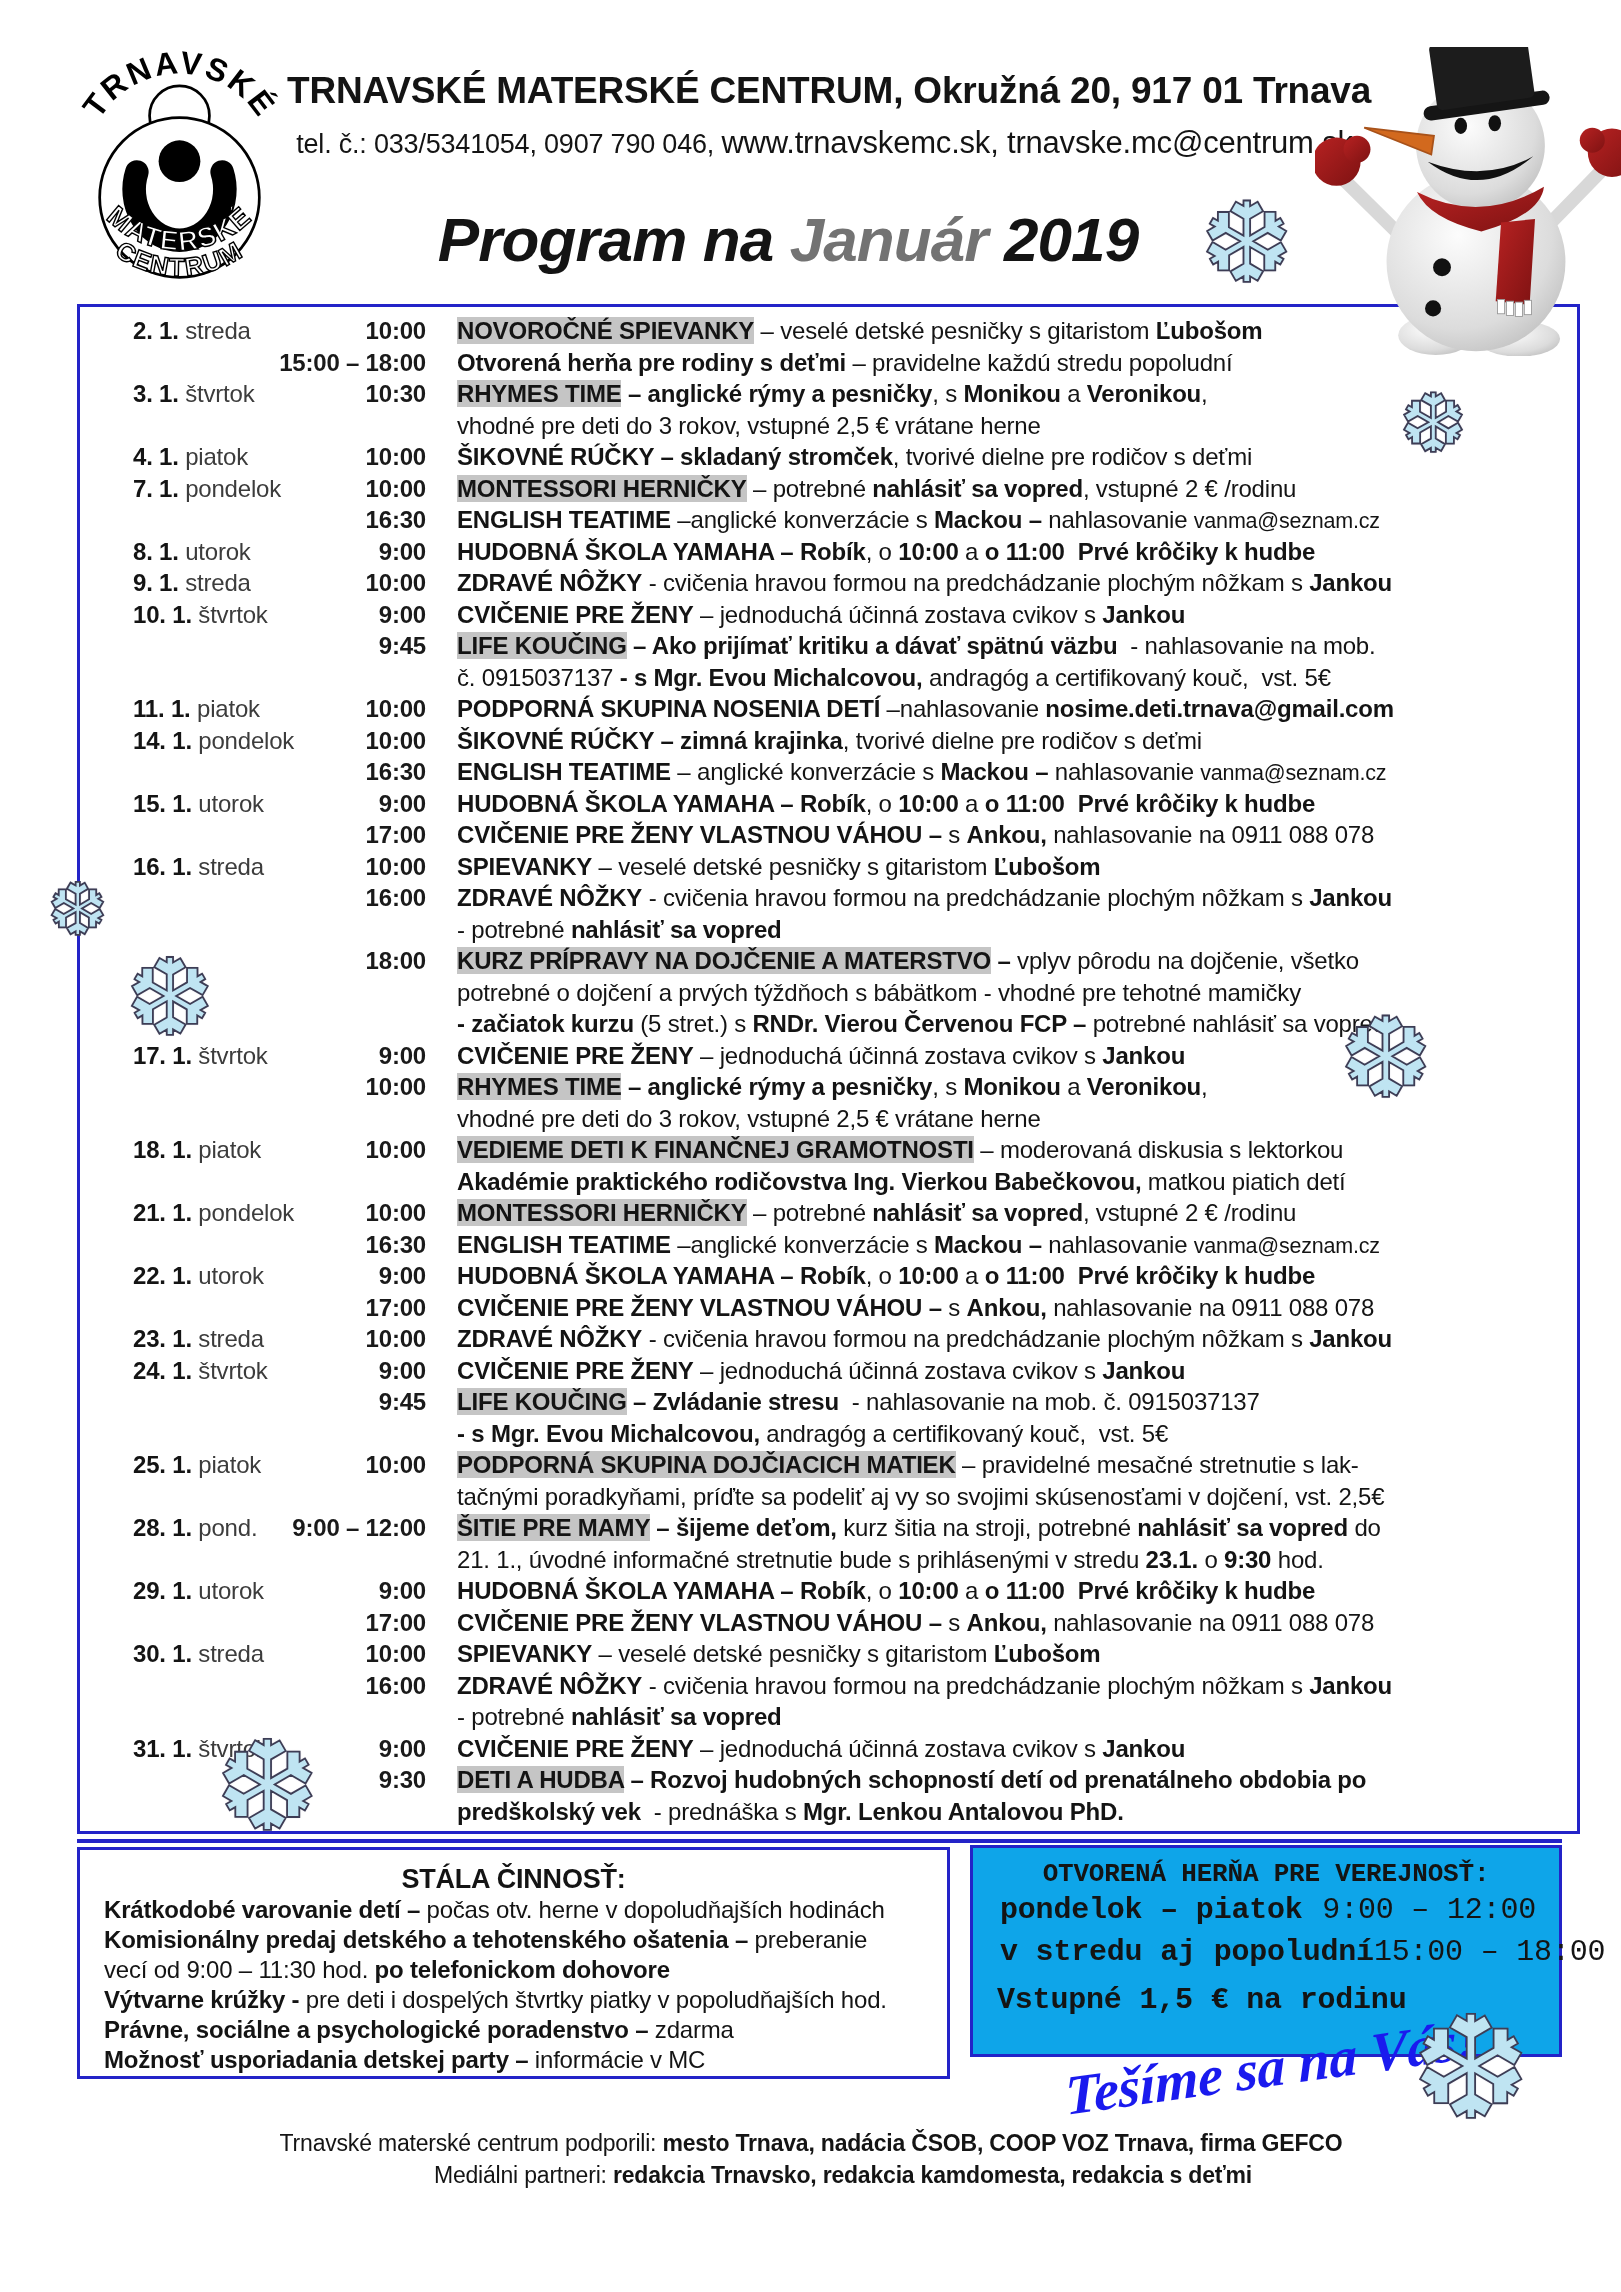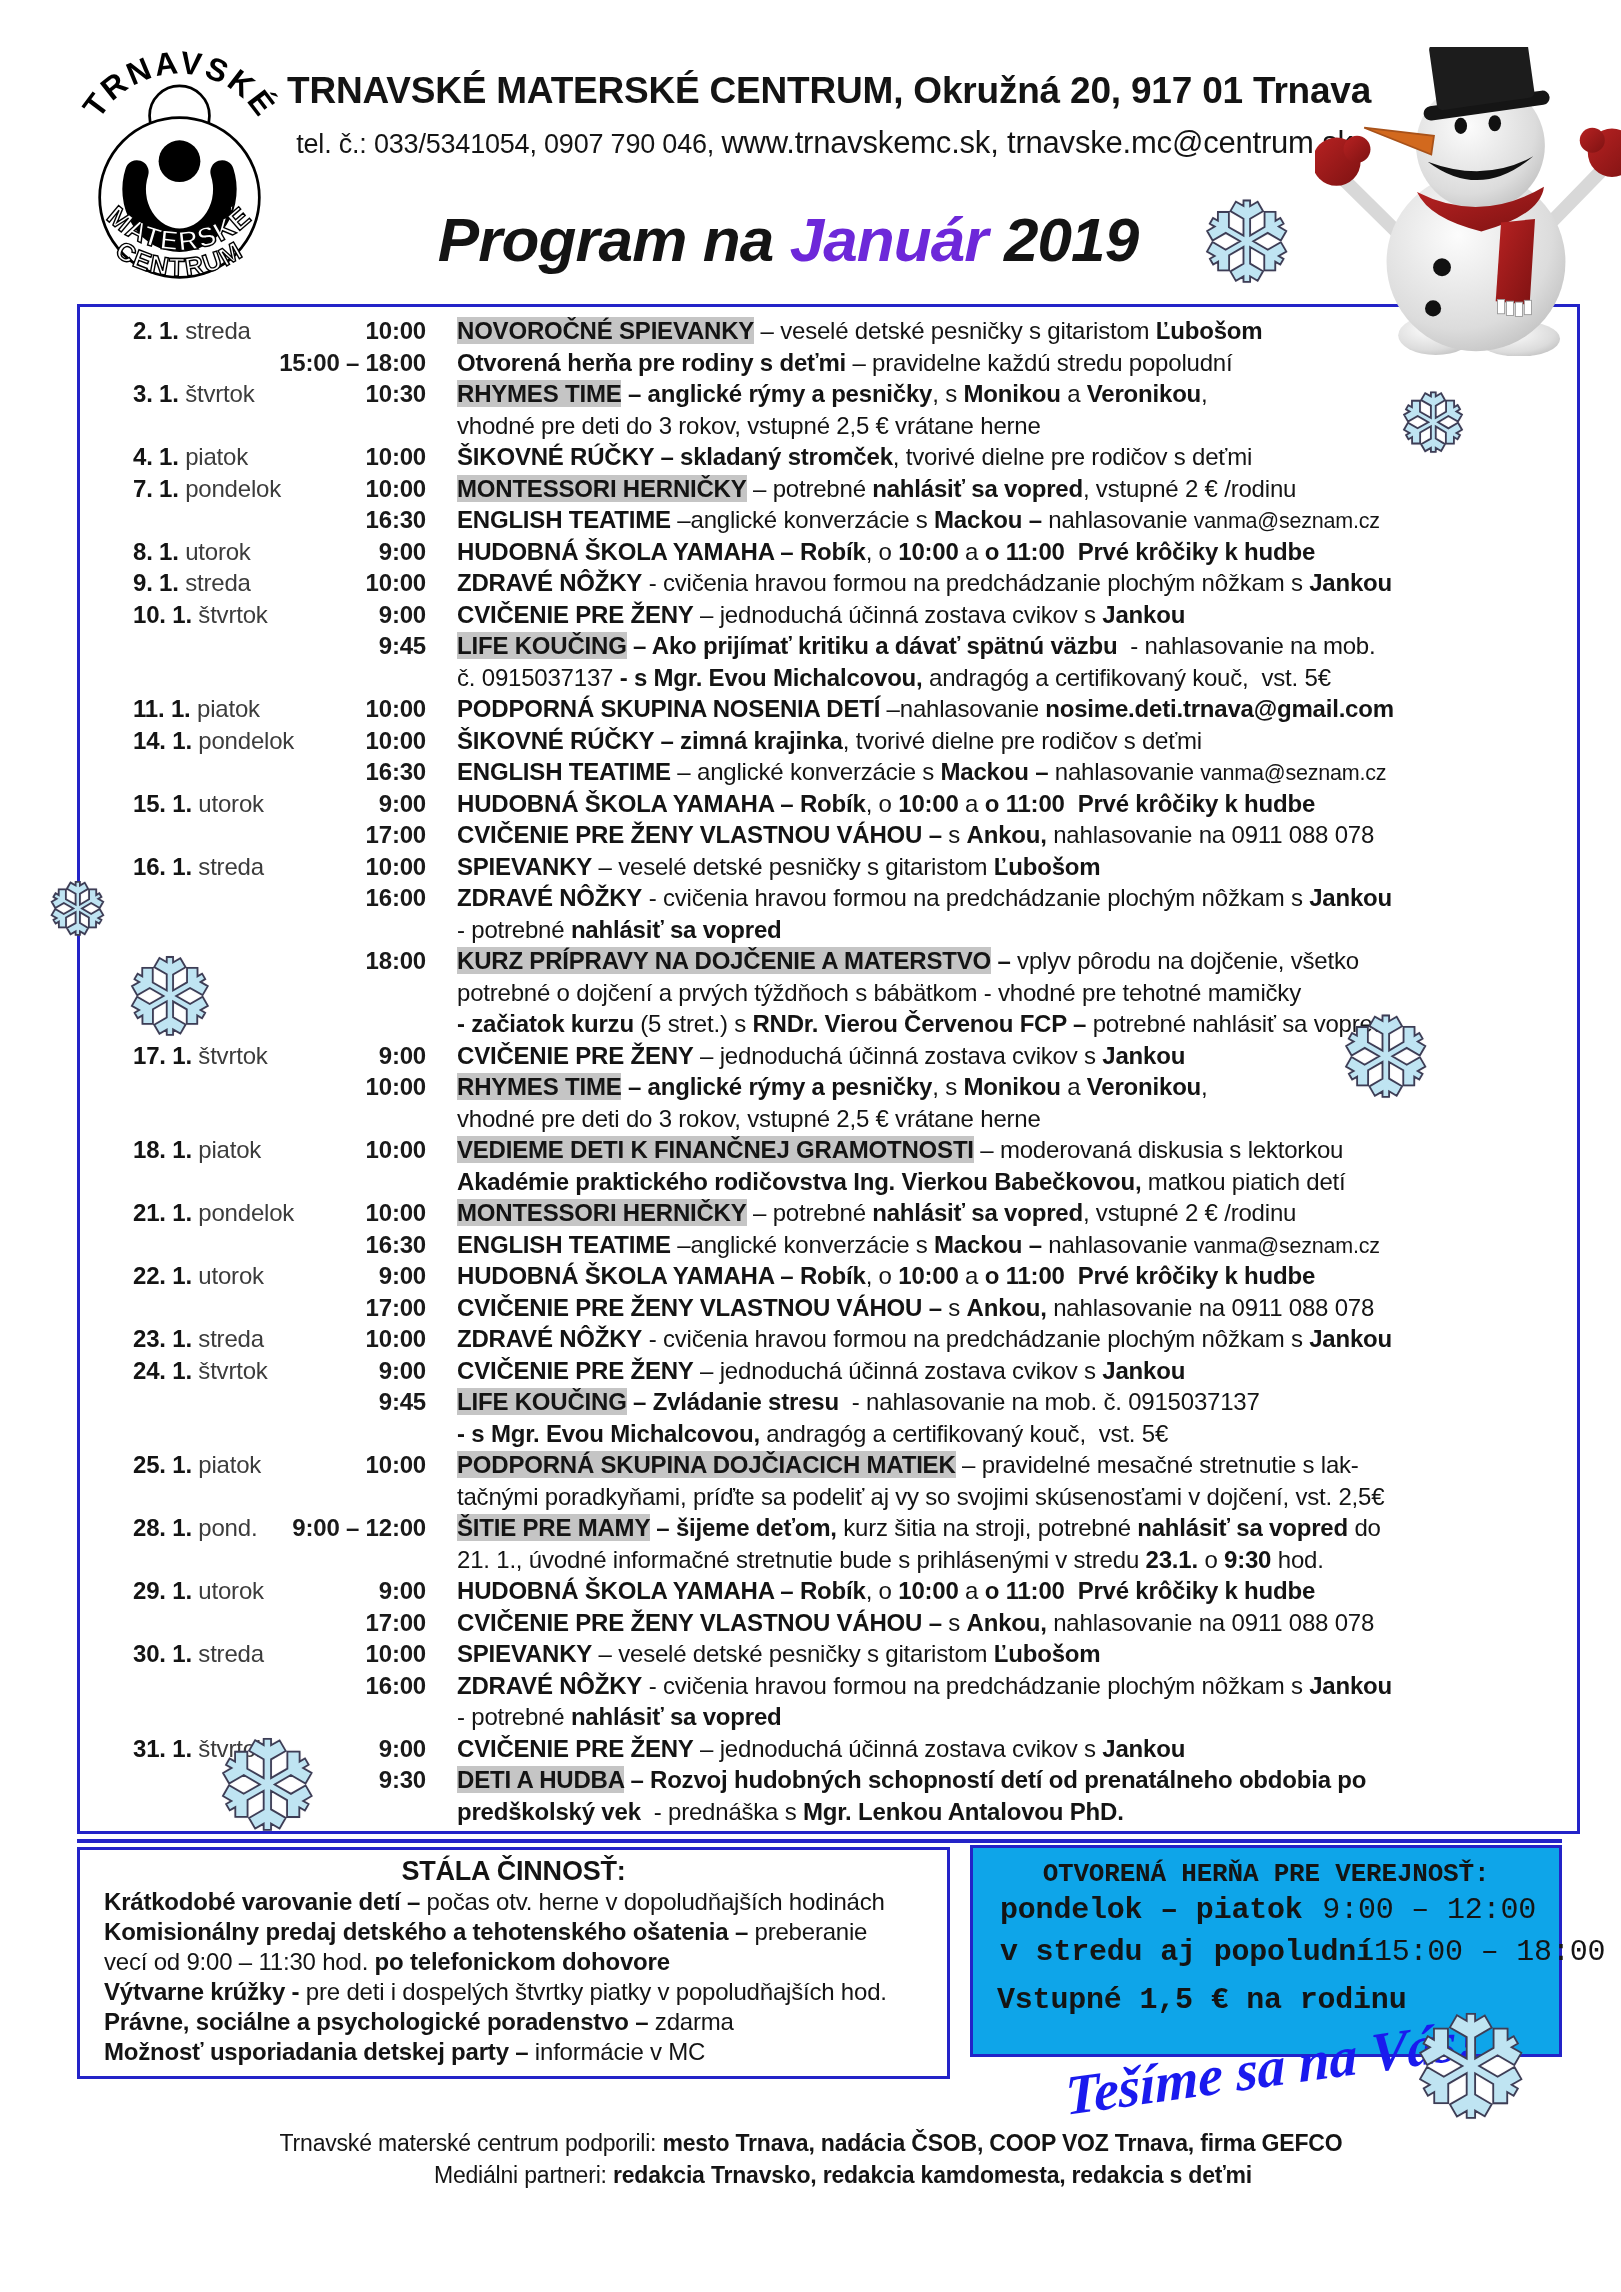--- a/index.html
+++ b/index.html
@@ -7,21 +7,21 @@
         font-family:"Liberation Sans","DejaVu Sans",sans-serif;color:#141414;letter-spacing:-0.2px;}
   
   .logo{position:absolute;left:64px;top:36px;width:231px;height:254px;}
   .org-line{position:absolute;left:287px;top:70px;width:1075px;text-align:center;
             font-size:37px;font-weight:bold;white-space:nowrap;}
   .contact-line{position:absolute;left:287px;top:125px;width:1075px;text-align:center;
             font-size:27px;white-space:nowrap;}
   .contact-line .big{font-size:31px;}
   .program-title{position:absolute;left:340px;top:204px;width:896px;text-align:center;
             font-size:62px;font-weight:bold;font-style:italic;white-space:nowrap;letter-spacing:-0.9px;}
-  .program-title .month{color:#6d28d9;}
+  .program-title .month{color:#737373;}
   
   .flake{position:absolute;color:#bfe4f2;-webkit-text-stroke:1.8px #3d3d55;
          text-shadow:0 0 1.8px #6b6b8a;line-height:1;z-index:6;user-select:none;}
   
   .main-box{position:absolute;left:77px;top:304px;width:1478px;height:1524px;
             border:3.6px solid #2323c8;background:#fff;z-index:1;padding-left:19px;}
   .rows{position:relative;margin-top:8px;}
   .srow{position:relative;height:31.5px;line-height:31.5px;font-size:24px;white-space:nowrap;}
   .rd{position:absolute;left:34px;}
   .rd .dt{font-weight:bold;}
@@ -31,21 +31,21 @@
   .rx{position:absolute;left:358px;}
   .seg{white-space:pre;}
   .seg.b{font-weight:bold;}
   .seg.hl{background:#c5c5c5;}
   .seg.sm{font-size:21.5px;}
   
   .double-line{position:absolute;left:77px;top:1839px;width:1485px;height:3.6px;background:#2323c8;z-index:0;}
   
   .left-box{position:absolute;left:77px;top:1847px;width:867px;height:226px;
             border:3.6px solid #2323c8;background:#fff;}
-  .left-box .box-title{text-align:center;font-size:27px;font-weight:bold;margin-top:6px;}
+  .left-box .box-title{text-align:center;font-size:27px;font-weight:bold;margin-top:14px;}
   .sline{padding-left:24px;font-size:24px;line-height:30px;white-space:nowrap;}
   .right-box{position:absolute;left:970px;top:1845px;width:586px;height:206px;
              border:3.6px solid #2323c8;background:#0ea5e9;font-family:Liberation Mono, monospace;}
   .right-box .box-title{text-align:center;font-size:26px;font-weight:bold;margin-top:10.7px;}
   .hrow{display:flex;justify-content:space-between;padding:0 23px 0 27px;
         font-size:30px;line-height:42px;white-space:nowrap;}
   .hrow .lbl{font-weight:bold;}
   .fee{font-size:30px;font-weight:bold;padding-left:24px;margin-top:10.7px;white-space:nowrap;}
   
   .closing-script{position:absolute;left:1012px;top:2035px;width:519px;text-align:center;

